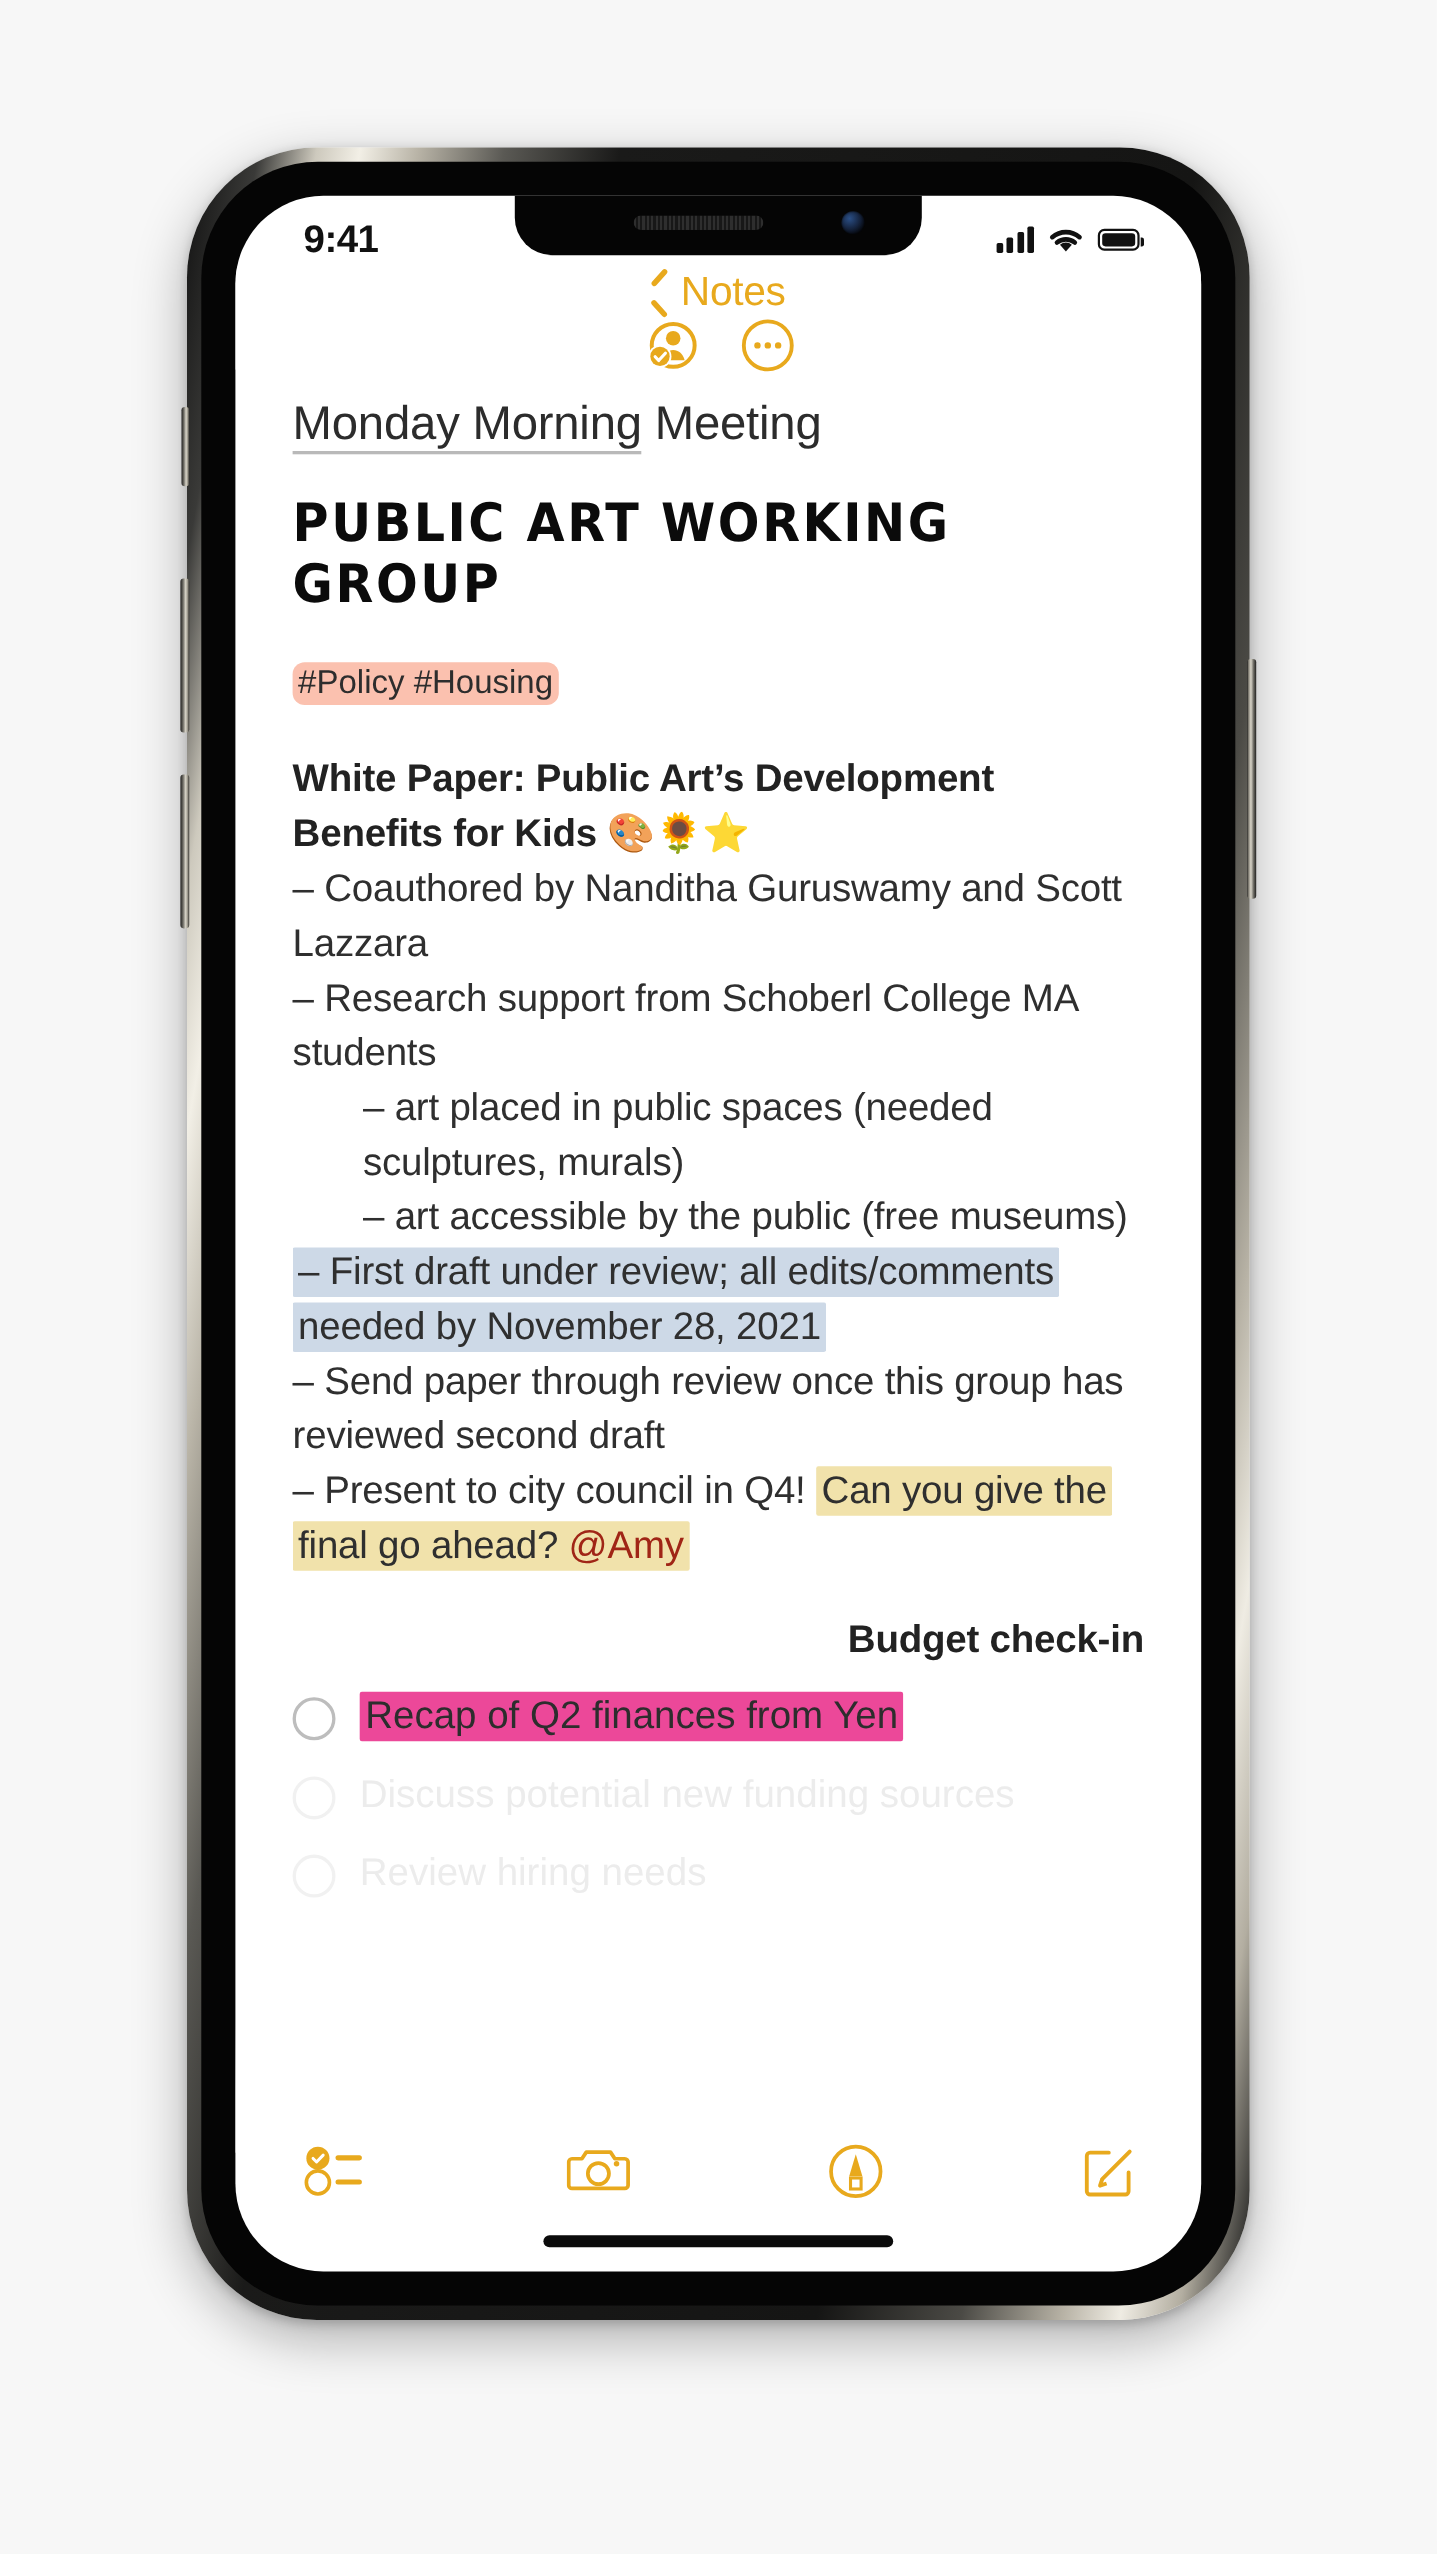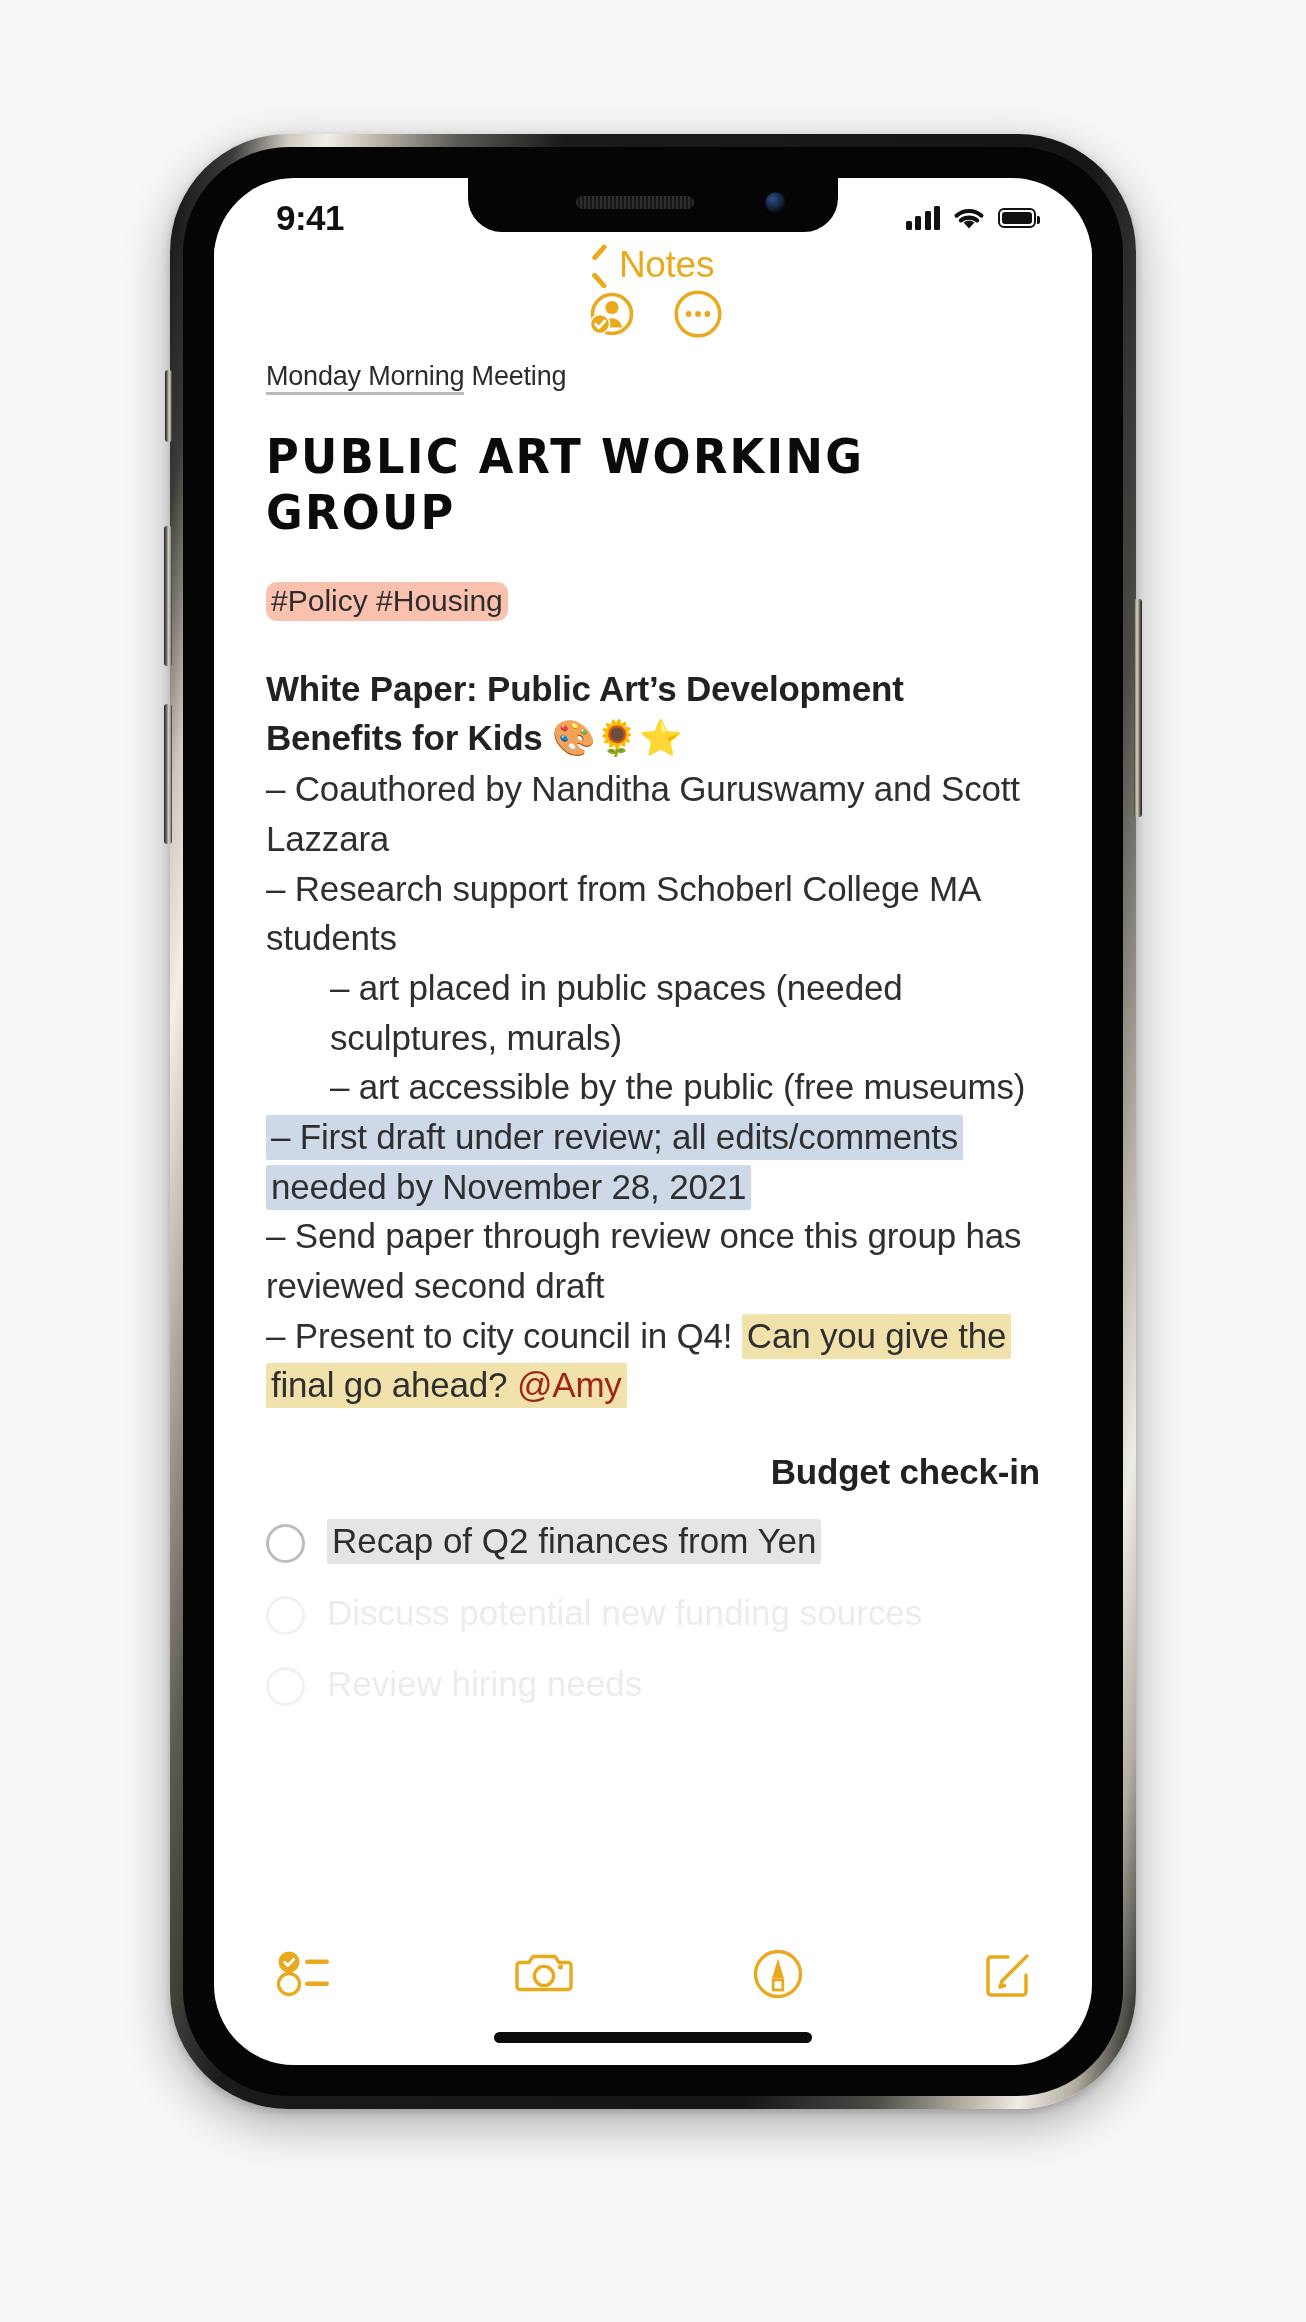--- a/index.html
+++ b/index.html
@@ -114,21 +114,21 @@
   .nav-actions { display: flex; align-items: center; gap: 36px; }
   .nav-icon { cursor: pointer; }
 
   
   .note {
     position: absolute; top: 158px; left: 0; right: 0; bottom: 0;
     padding: 24px 52px 0 52px;
     color: #2d2d2d;
   }
   .note-title {
-    font-size: 27px; line-height: 1.2; color: #2c2c2c;
+    font-size: 43px; line-height: 1.2; color: #2c2c2c;
     margin-bottom: 42px; letter-spacing: -0.2px;
   }
   .note-title .u {
     border-bottom: 3px solid #b9b9b9; padding-bottom: 1px;
   }
   .marker-head {
     font-family: "DejaVu Sans", sans-serif;
     font-weight: bold;
     font-size: 43px;
     letter-spacing: 2.2px;
@@ -289,21 +289,21 @@
             <span>– Present to city council in Q4! </span><span class="hl" id="present-hl" style="background: rgb(241, 226, 171);"><span>Can you give the final go ahead? </span><span id="mention" style="color: rgb(160, 37, 22);">@Amy</span></span>
           </p>
 
           <div class="section-gap"></div>
 
           <div class="subhead">Budget check-in</div>
 
           <div id="todos">
               <div class="todo-row">
                 <div class="circle"></div>
-                <div class="todo-text"><span class="hl" style="background: #e5e5e5;">Recap of Q2 finances from Yen</span></div>
+                <div class="todo-text"><span class="hl" style="background: #ec4899;">Recap of Q2 finances from Yen</span></div>
               </div>
               <div class="todo-row faded">
                 <div class="circle"></div>
                 <div class="todo-text">Discuss potential new funding sources</div>
               </div>
               <div class="todo-row faded">
                 <div class="circle"></div>
                 <div class="todo-text">Review hiring needs</div>
               </div>
             </div>

